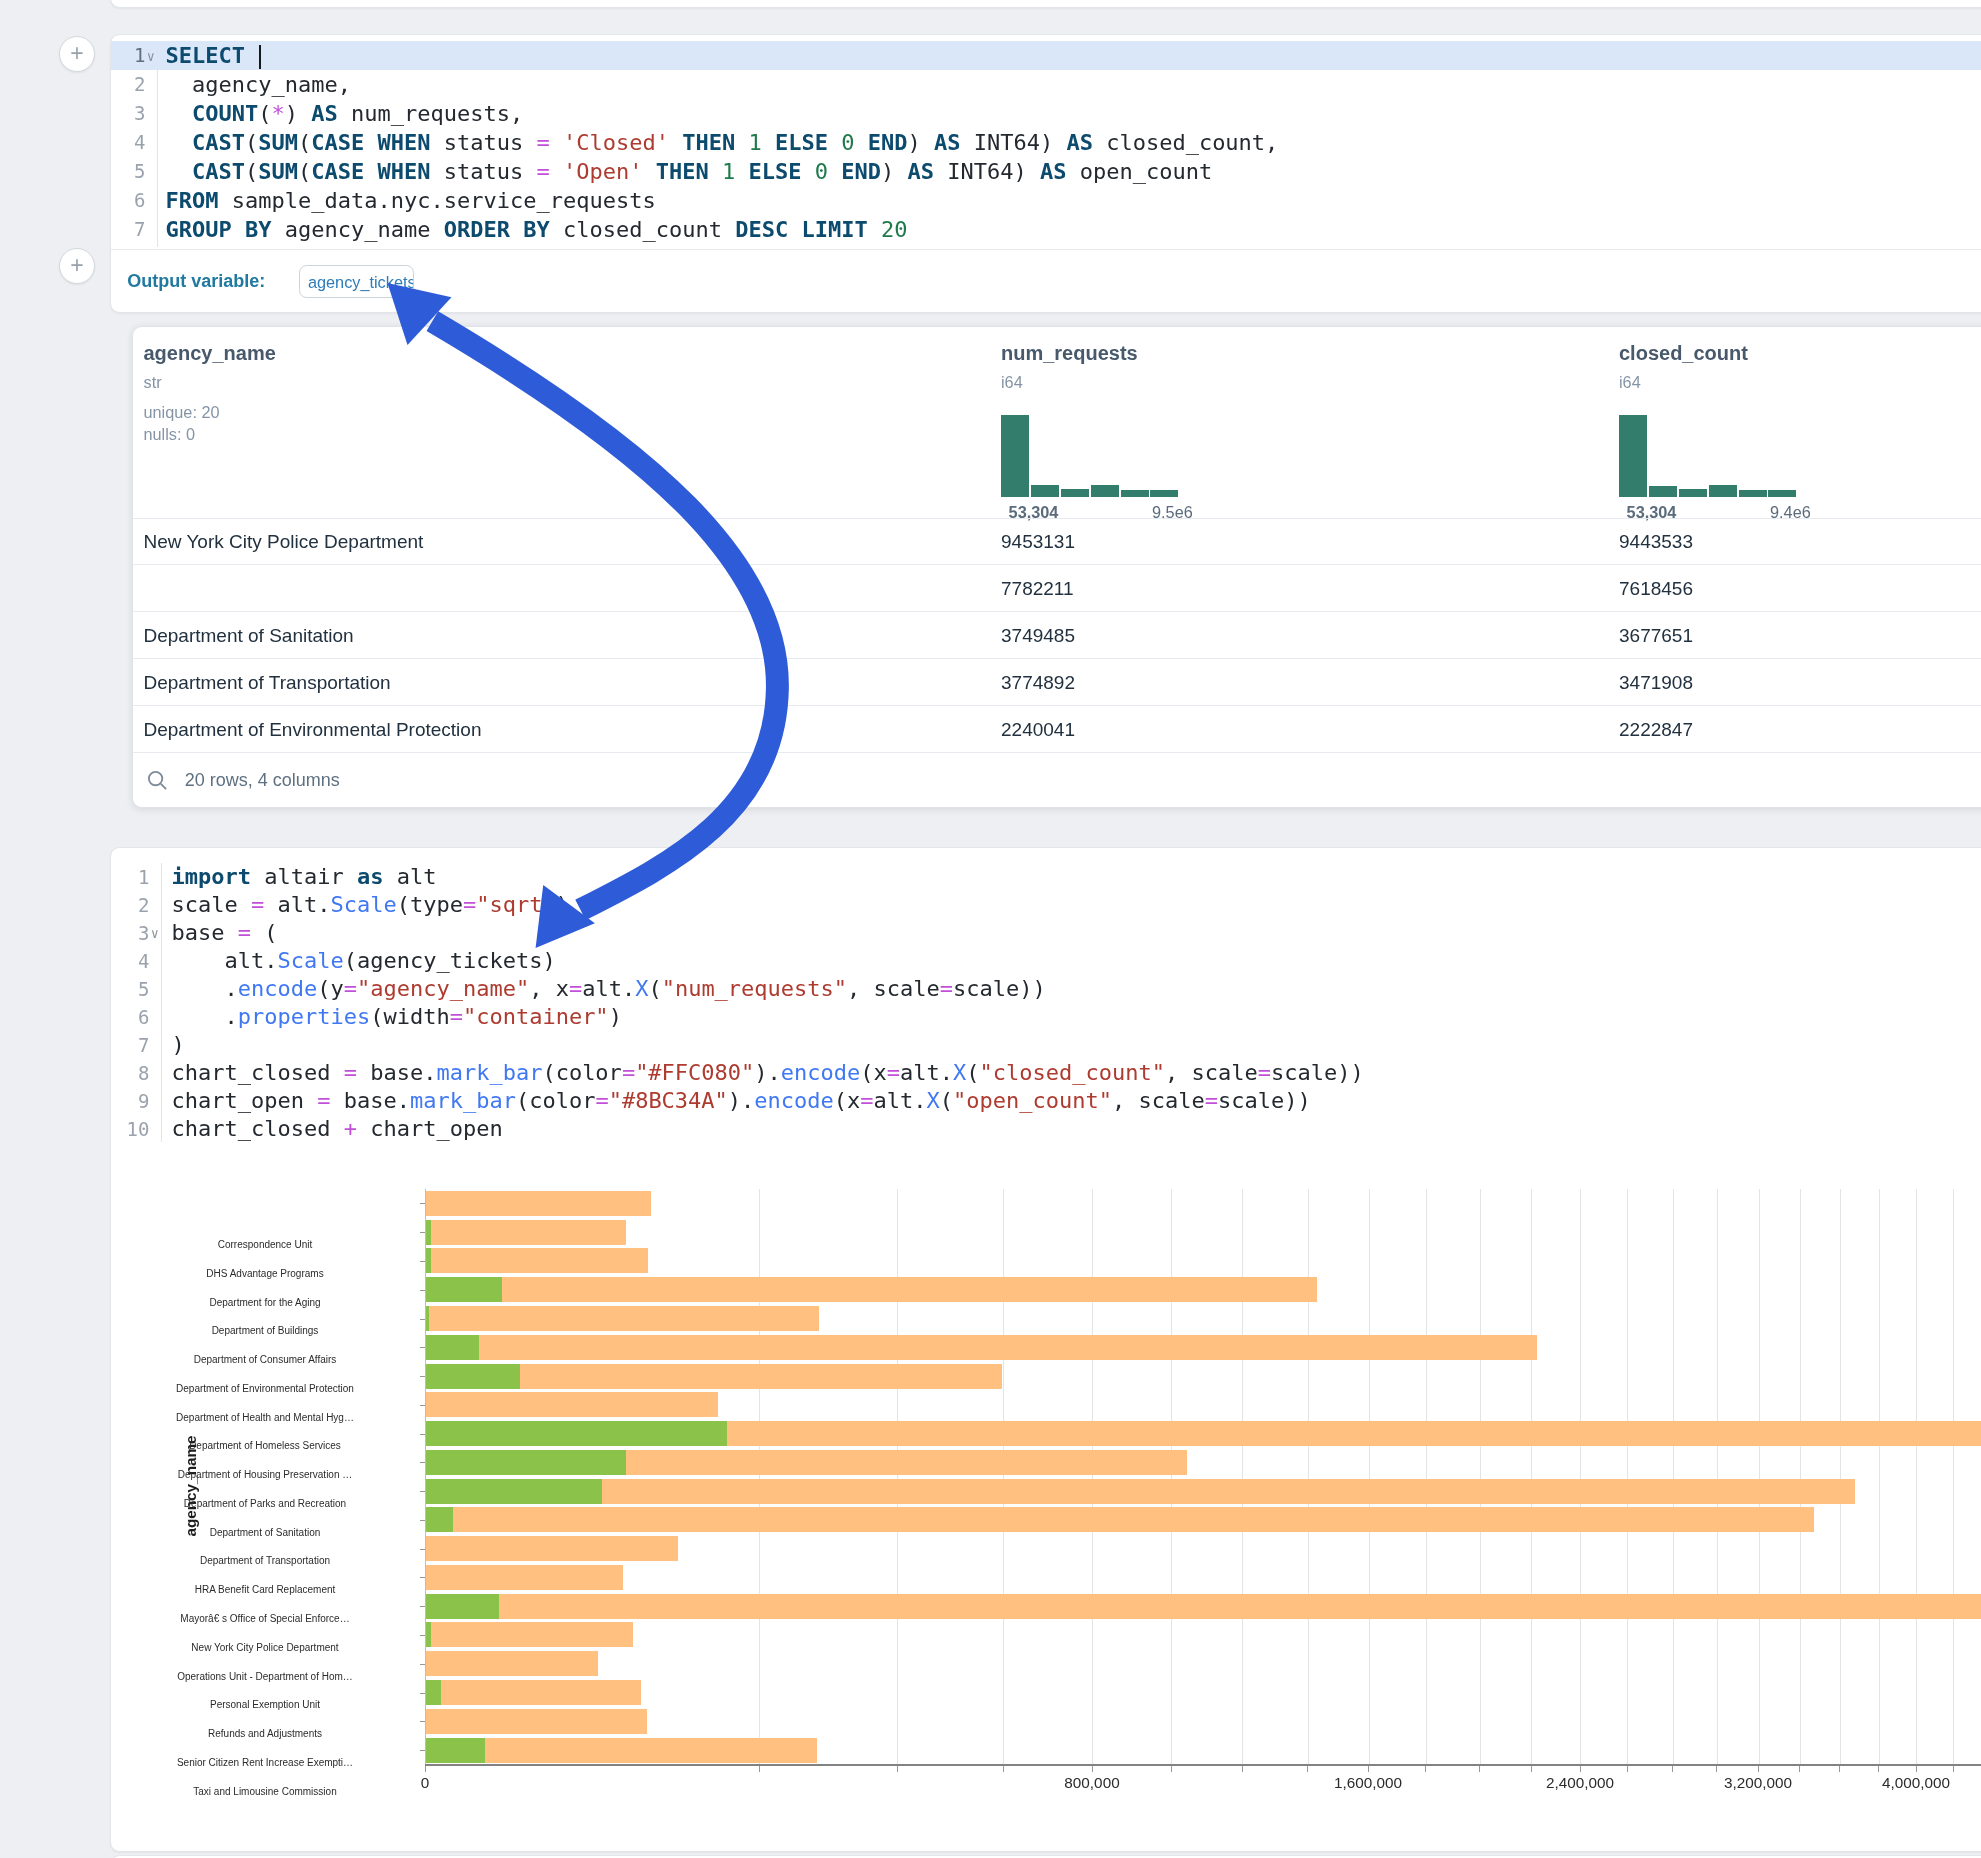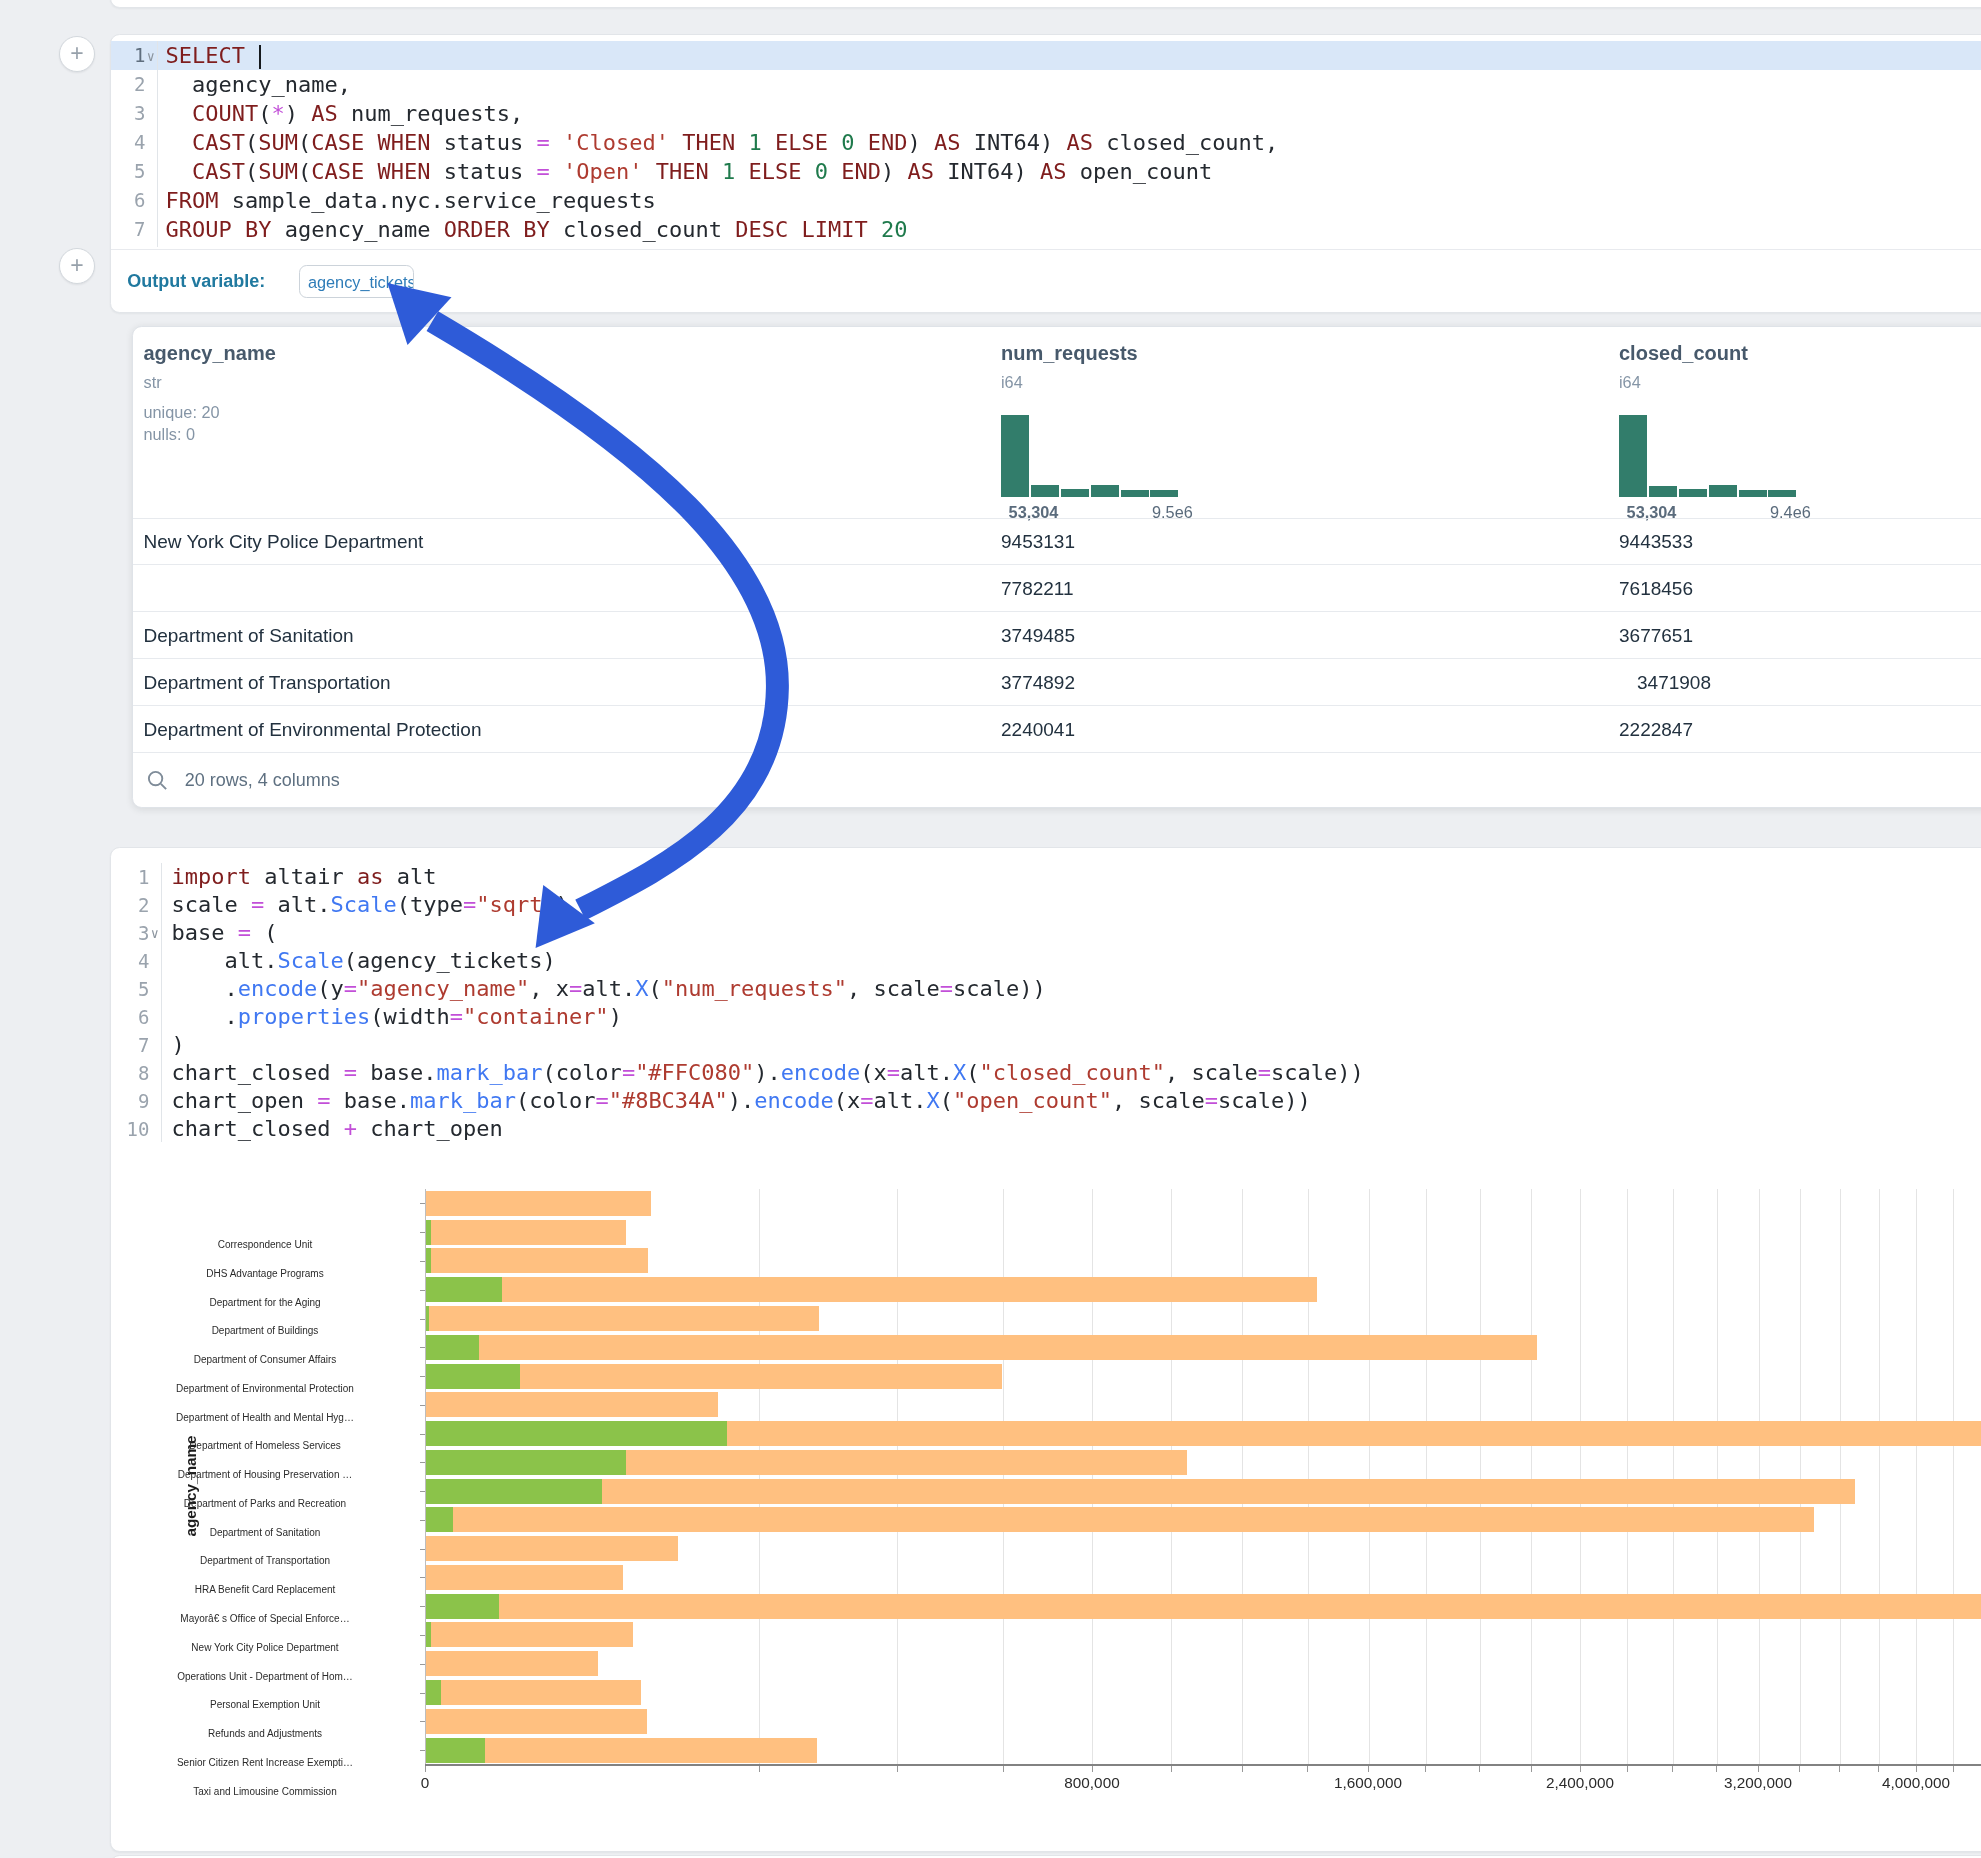--- a/index.html
+++ b/index.html
@@ -11,21 +11,21 @@
 
   
   .code-row { display:flex; height:29px; font-family:"DejaVu Sans Mono","Liberation Mono",monospace;
               font-size:22px; line-height:29px; white-space:pre; position:relative; }
   .code-row.active { background:#d9e7f8; }
   .gutter { flex:none; text-align:right; color:#9aa3ad; font-size:19px; position:relative; }
   .code-row.active .gutter { color:#5f6e7e; }
   .gutter .num { display:inline-block; padding-right:11.5px; }
   .fold { position:absolute; right:0px; top:1px; width:12.4px; font-size:13.4px; color:#8b949e; text-align:center; }
   .codetext { padding-left:8.6px; }
-  .tk-kw { color:#7f1d1d; font-weight:normal; }
+  .tk-kw { color:#0c4a6e; font-weight:bold; }
   .tk-str { color:#AE3B30; }
   .tk-num { color:#1F7A4C; }
   .tk-op  { color:#C24FD8; }
   .tk-fn  { color:#4078F2; }
   .tk-pl  { color:#24292F; }
   .tk-cur { display:inline-block; width:1.9px; height:24px; background:#15191d; vertical-align:middle; margin-left:1px;}
   .gutter-divider { position:absolute; width:1px; background:#e1e5e9; }
 
   
   #sql-cell { left:110px; top:34px; width:1888px; height:279px; }
@@ -161,21 +161,21 @@
         <div class="tc" style="left: 1486px;">7618456</div>
       </div>
       <div class="trow" style="top: 285px;">
         <div class="tc" style="left: 10.5px;">Department of Sanitation</div>
         <div class="tc" style="left: 868px;">3749485</div>
         <div class="tc" style="left: 1486px;">3677651</div>
       </div>
       <div class="trow" style="top: 332px;">
         <div class="tc" style="left: 10.5px;">Department of Transportation</div>
         <div class="tc" style="left: 868px;">3774892</div>
-        <div class="tc" style="left: 1486px; margin-left: 18px;">3471908</div>
+        <div class="tc" style="left: 1486px;">3471908</div>
       </div>
       <div class="trow" style="top: 379px;">
         <div class="tc" style="left: 10.5px;">Department of Environmental Protection</div>
         <div class="tc" style="left: 868px;">2240041</div>
         <div class="tc" style="left: 1486px;">2222847</div>
       </div>
     </div>
   <div id="table-footer">
     <svg width="23" height="23" viewBox="0 0 24 24">
       <circle cx="10" cy="10" r="7" fill="none" stroke="#7f8c99" stroke-width="2"></circle>

